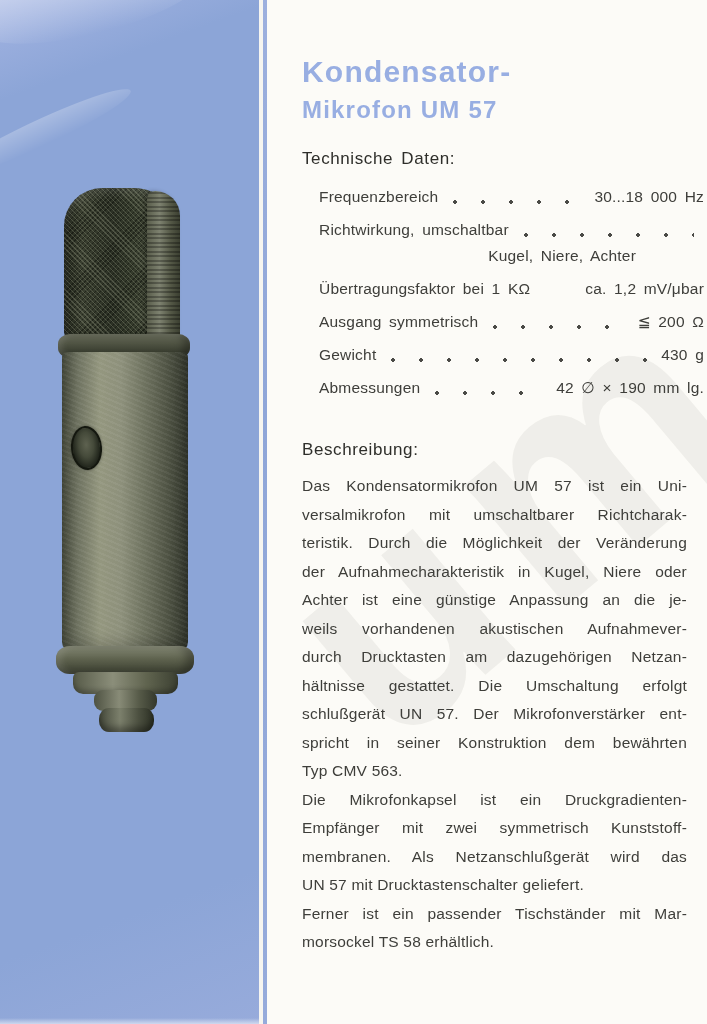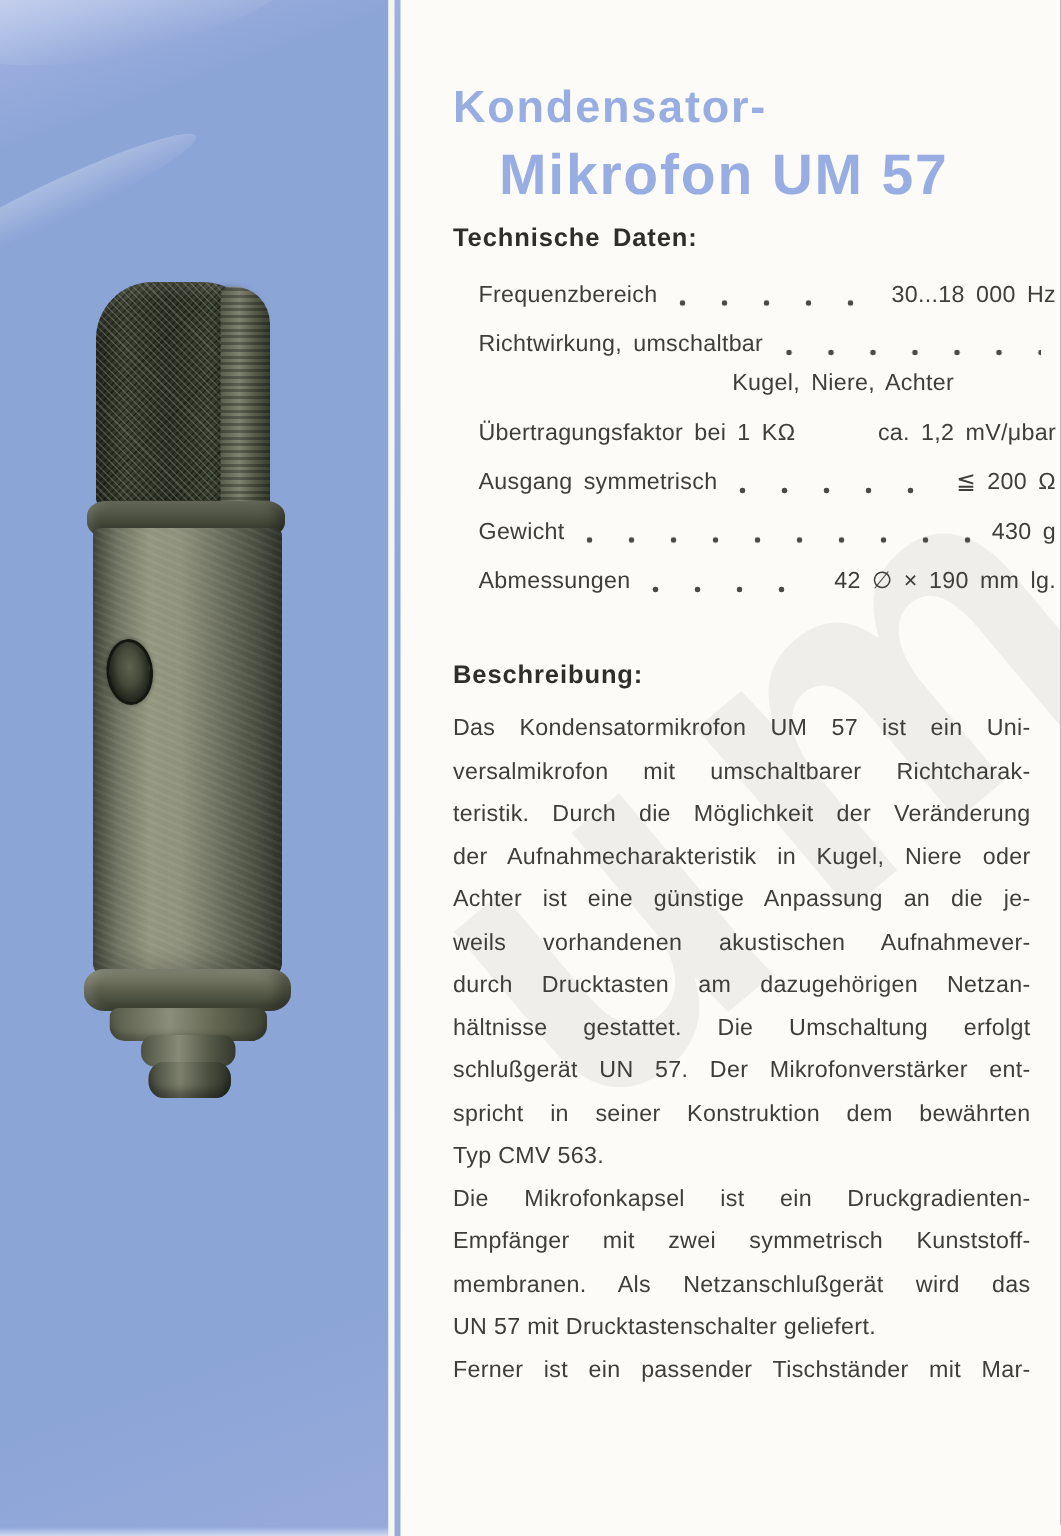--- a/index.html
+++ b/index.html
@@ -97,23 +97,23 @@
     position:absolute;left:-40px;top:560px;width:900px;
     font-size:300px;font-weight:bold;letter-spacing:26px;line-height:1;
     color:rgba(158,158,146,.13);
     transform:rotate(-40deg);transform-origin:left top;
     white-space:nowrap;user-select:none;
   }
   .content{position:absolute;left:35px;top:0;width:385px;}
   .title-block{position:absolute;left:0;top:55px;width:100%;
     color:var(--title_blue,#98aee2);font-weight:bold;letter-spacing:1.2px;}
   .title-line1{font-size:30px;}
-  .title-line2{font-size:38px;text-align:center;padding-right:24px;margin-top:7px;}
+  .title-line2{font-size:24px;text-align:left;padding-right:24px;margin-top:7px;}
   .sec-heading{position:absolute;left:0;width:100%;
-    font-size:17px;font-weight:bold;color:#2e2e2a;letter-spacing:.6px;word-spacing:3px;}
+    font-size:17px;font-weight:normal;color:#2e2e2a;letter-spacing:.6px;word-spacing:3px;}
   .tech-heading{top:149px;}
   .besch-heading{top:440px;}
   .specs{position:absolute;left:17px;top:185px;width:100%;font-size:15.5px;letter-spacing:.2px;word-spacing:3px;}
   .spec-row{display:flex;align-items:baseline;line-height:24px;margin-bottom:9px;}
   .spec-row.tight{margin-bottom:2px;}
   .spec-label{white-space:nowrap;}
   .dot-leader{flex:1 1 auto;align-self:flex-end;height:6px;margin:0 10px 4px 14px;
     background-image:radial-gradient(circle at 3px 3px,#4a4a46 1.7px,rgba(0,0,0,0) 2.1px);
     background-size:28px 6px;background-repeat:repeat-x;}
   .dot-leader.hidden-leader{background:none;}
@@ -206,17 +206,18 @@
         <div class="dline">durch Drucktasten am dazugehörigen Netzan-</div>
         <div class="dline">hältnisse gestattet. Die Umschaltung erfolgt</div>
         <div class="dline">schlußgerät UN 57. Der Mikrofonverstärker ent-</div>
         <div class="dline">spricht in seiner Konstruktion dem bewährten</div>
         <div class="dline end">Typ CMV 563.</div>
         <div class="dline">Die Mikrofonkapsel ist ein Druckgradienten-</div>
         <div class="dline">Empfänger mit zwei symmetrisch Kunststoff-</div>
         <div class="dline">membranen. Als Netzanschlußgerät wird das</div>
         <div class="dline end">UN 57 mit Drucktastenschalter geliefert.</div>
         <div class="dline">Ferner ist ein passender Tischständer mit Mar-</div>
+        <div class="dline end">morsockel TS 58 erhältlich.</div>
       </div>
 
     </div>
   </div>
 </div>
 
 </body></html>

